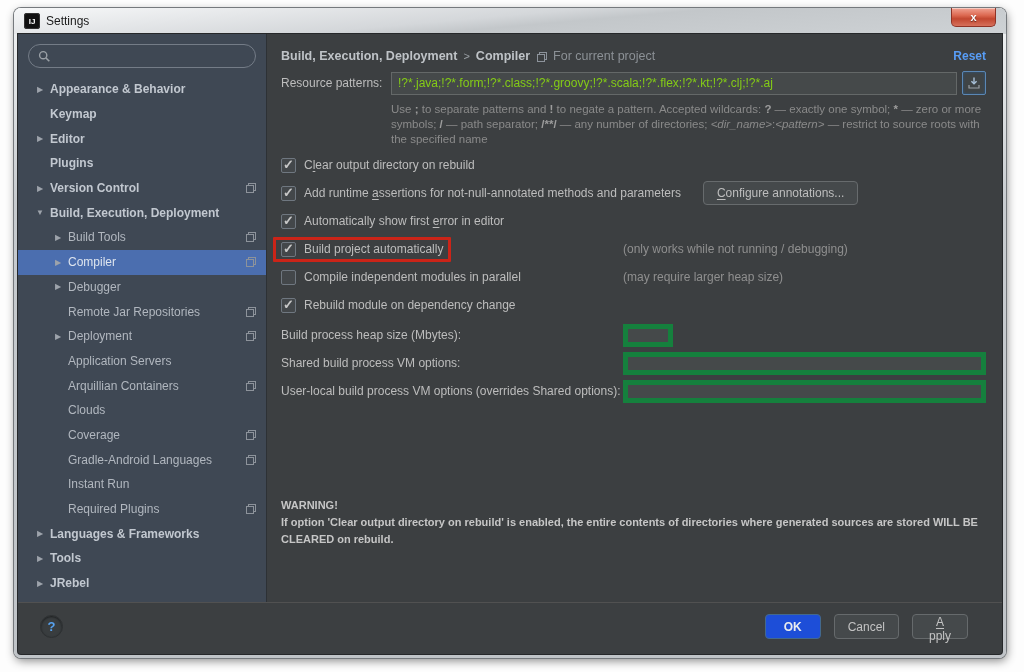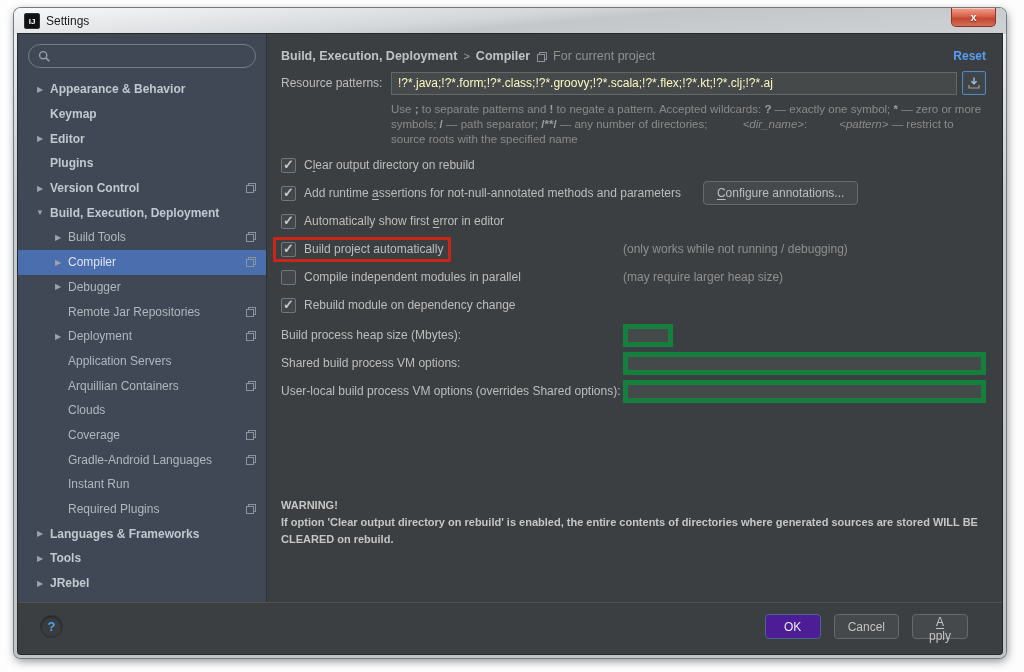--- a/index.html
+++ b/index.html
@@ -54,29 +54,29 @@
   
   .crumbs{display:flex;align-items:center;height:24px;flex:none;font-size:12.5px;gap:6px;}
   .crumb-b{font-weight:bold;color:#bfc3c7;white-space:nowrap;}
   .crumb-sep{color:#9aa0a5;font-size:11px;}
   .scope{color:#8c9196;display:flex;align-items:flex-end;gap:5px;white-space:nowrap;}
   .reset{margin-left:auto;color:#589df6;font-weight:bold;font-size:12px;cursor:pointer;}
 
   
   .res-row{display:flex;align-items:center;margin-top:2px;height:26px;flex:none;}
   .res-label{width:110px;flex:none;color:#bdbdbd;font-size:12px;}
-  .res-input{flex:1;height:23px;background:#45494a;border:1px solid #646868;color:#fef9c3;
+  .res-input{flex:1;height:23px;background:#45494a;border:1px solid #646868;color:#84cc16;
              font-size:12px;padding:0 6px;min-width:0;font-family:"Liberation Sans",sans-serif;}
   .expand-btn{width:24px;height:24px;flex:none;margin-left:5px;background:#3f4446;
               border:1px solid #5a87b5;border-radius:2px;display:grid;place-items:center;
               padding:0;box-shadow:inset 0 0 3px rgba(40,90,140,.8);}
   .help{margin:6px 0 4px 110px;max-width:612px;color:#8a8a8a;font-size:11.5px;
         line-height:15px;flex:none;}
   .hb{font-weight:bold;color:#9d9d9d;}
-  .hi{font-style:italic;margin-left:32px;}
+  .hi{font-style:italic;}
 
   
   .cb-rows{flex:none;}
   .cb-row{height:28px;display:flex;align-items:center;position:relative;font-size:12px;}
   .cb-box{display:flex;align-items:center;gap:8px;padding:2px 5px;margin-left:-8px;
           border:3px solid transparent;border-radius:1px;}
   .cb-box.boxed{border-color:#cb2418;}
   .cb-check{width:15px;height:15px;flex:none;background:#43474a;border:1px solid #6f7780;
             border-radius:2px;position:relative;}
   .cb-check.checked::after{content:"\2713";position:absolute;left:1px;top:-2px;
@@ -103,21 +103,21 @@
            line-height:17px;max-width:716px;flex:none;}
 
   
   .help-btn{width:23px;height:23px;border-radius:50%;background:#393d3f;
             border:1px solid #2d3032;color:#57a3f1;font-weight:bold;font-size:13px;
             display:grid;place-items:center;box-shadow:inset 0 1px 2px rgba(0,0,0,.5);}
   .btns{margin-left:auto;display:flex;gap:13px;}
   .btn{height:25px;min-width:56px;padding:0 13px;border-radius:4px;background:#45494b;
        border:1px solid #666a6c;color:#c3c3c3;font-size:12px;display:grid;
        place-items:center;font-family:"Liberation Sans",sans-serif;}
-  .btn-ok{background:#4c1d95;border-color:#44698c;color:#e8ebee;font-weight:normal;}
+  .btn-ok{background:#1d4ed8;border-color:#44698c;color:#e8ebee;font-weight:bold;}
 </style>
 </head>
 <body>
 
 <div class="window">
   <div class="titlebar">
     <span class="app-icon">IJ</span>
     <span class="title-text">Settings</span>
     <span class="close-btn">x</span>
   </div>

